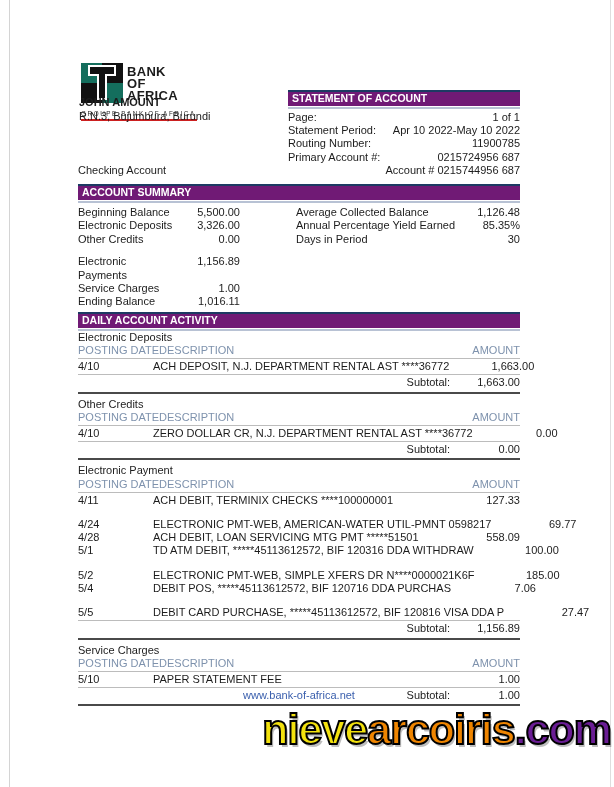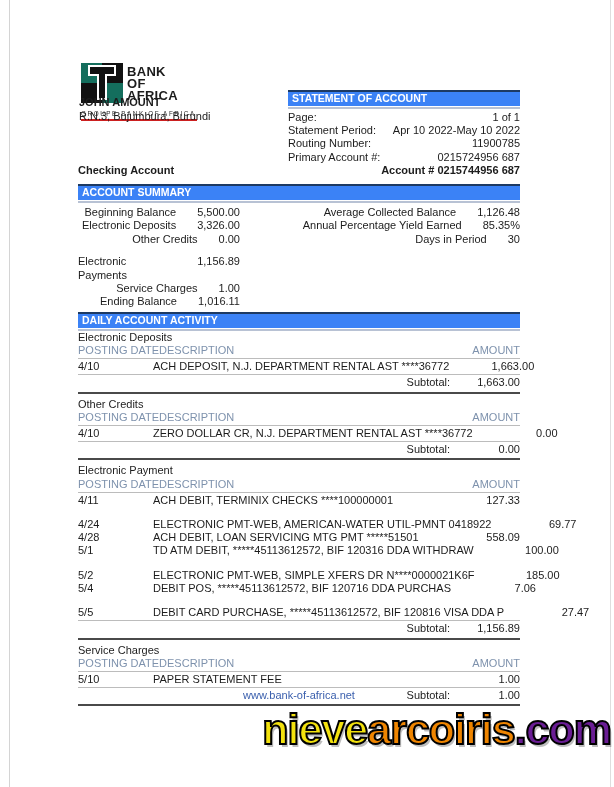--- a/index.html
+++ b/index.html
@@ -13,37 +13,37 @@
   .logo-block{position:absolute;left:81px;top:41px;margin-top:22px;}
   .logo-row{display:flex;align-items:flex-start;}
   .logo-name{margin-left:4px;font-weight:bold;font-size:13px;line-height:12px;letter-spacing:.3px;padding-top:3px;}
   .logo-tagline{margin-top:3px;font-size:6.3px;letter-spacing:1.6px;color:#2a2a2a;border-bottom:2px solid #cc2020;padding-bottom:2px;width:116px;white-space:nowrap;}
 
   
   .customer{position:absolute;left:79px;top:96px;font-size:11px;line-height:13.5px;}
   .customer .name{font-weight:bold;}
 
   
-  .bar{background:#3b82f6;border-top:2px solid #1d3a63;color:#fff;font-weight:bold;font-size:10.5px;line-height:11px;padding:1px 4px 2px;}
+  .bar{background:#701a75;border-top:2px solid #1d3a63;color:#fff;font-weight:bold;font-size:10.5px;line-height:11px;padding:1px 4px 2px;}
   .bar-underline{height:2px;background:#b8c2d4;margin-top:1px;}
 
   
   .stmt-box{position:absolute;left:288px;top:90px;width:232px;font-size:11px;}
   .stmt-rows{margin-top:2px;}
   .stmt-row{display:flex;justify-content:space-between;line-height:13.2px;}
   .stmt-row .v{text-align:right;}
 
   
   .main{position:absolute;left:78px;top:164px;width:442px;font-size:11px;}
-  .account-line{display:flex;justify-content:space-between;line-height:13px;margin-bottom:7px;font-weight:bold;}
+  .account-line{display:flex;justify-content:space-between;line-height:13px;margin-bottom:7px;}
 
   .sum-rows{margin-top:3px;display:flex;}
   .sum-col-left{width:162px;}
   .sum-col-right{margin-left:56px;flex:1;}
-  .sum-row{display:flex;justify-content:flex-end;line-height:13.4px;gap:21px;}
+  .sum-row{display:flex;justify-content:space-between;line-height:13.4px;gap:21px;}
   .sum-row .v{text-align:right;}
   .sum-block2{width:162px;margin-top:9px;margin-bottom:3px;}
 
   
   .row{display:flex;line-height:13.2px;}
   .c-date{flex:0 0 75px;white-space:nowrap;}
   .c-desc{flex:1;white-space:nowrap;}
   .c-amt{flex:0 0 85px;text-align:right;}
   .hdr span{color:#7e92ad;}
   .thin{border-top:1px solid #bcbcbc;margin:1px 0 1px;}
@@ -227,21 +227,21 @@
       </div>
       <div class="thin"></div>
       <div class="row">
         <span class="c-date">4/11</span>
         <span class="c-desc">ACH DEBIT, TERMINIX CHECKS ****100000001</span>
         <span class="c-amt">127.33</span>
       </div>
       <div class="gap"></div>
       <div class="row">
         <span class="c-date">4/24</span>
-        <span class="c-desc">ELECTRONIC PMT-WEB, AMERICAN-WATER UTIL-PMNT 0418922</span>
+        <span class="c-desc">ELECTRONIC PMT-WEB, AMERICAN-WATER UTIL-PMNT 0598217</span>
         <span class="c-amt">69.77</span>
       </div>
       <div class="row">
         <span class="c-date">4/28</span>
         <span class="c-desc">ACH DEBIT, LOAN SERVICING MTG PMT *****51501</span>
         <span class="c-amt">558.09</span>
       </div>
       <div class="row">
         <span class="c-date">5/1</span>
         <span class="c-desc">TD ATM DEBIT, *****45113612572, BIF 120316 DDA WITHDRAW</span>

